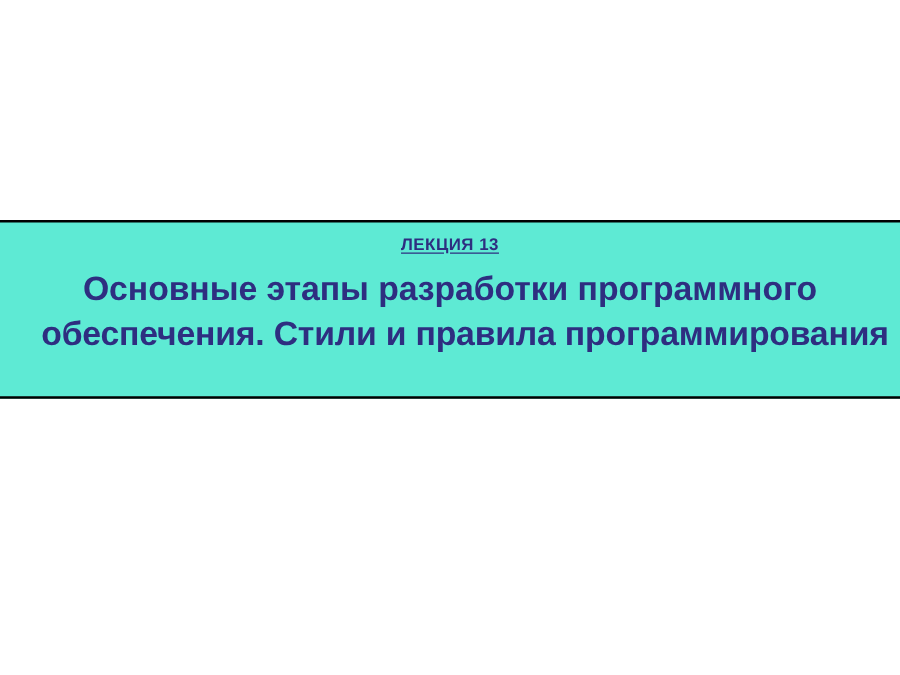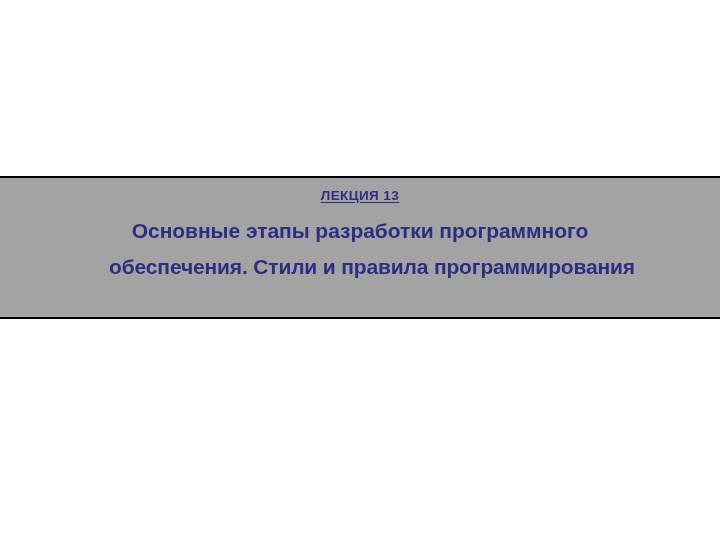--- a/index.html
+++ b/index.html
@@ -20,21 +20,21 @@
   }
   .title-block {
     position: absolute;
     left: 0;
     top: 176px;
     width: 720px;
     height: 143px;
     border-top: 2px solid #000000;
     border-bottom: 2px solid #000000;
     box-sizing: border-box;
-    background: #a3a3a3;
+    background: #5eead4;
   }
   .lecture-label {
     margin: 0;
     padding: 11px 0 0 0;
     text-align: center;
     font-family: "Liberation Sans", sans-serif;
     font-size: 13.5px;
     font-weight: bold;
     letter-spacing: 0.4px;
     color: #2e2e80;
@@ -42,21 +42,21 @@
   }
   .lecture-label .underlined {
     text-decoration: underline;
     text-underline-offset: 2px;
   }
   .slide-title {
     margin: 0;
     padding: 9px 1px 0 1px;
     text-align: center;
     font-family: "Liberation Sans", sans-serif;
-    font-size: 21px;
+    font-size: 27px;
     font-weight: bold;
     color: #2e2e80;
     line-height: 36px;
     letter-spacing: -0.05px;
     white-space: nowrap;
   }
   .title-line {
     display: block;
   }
   .title-line-2 {

